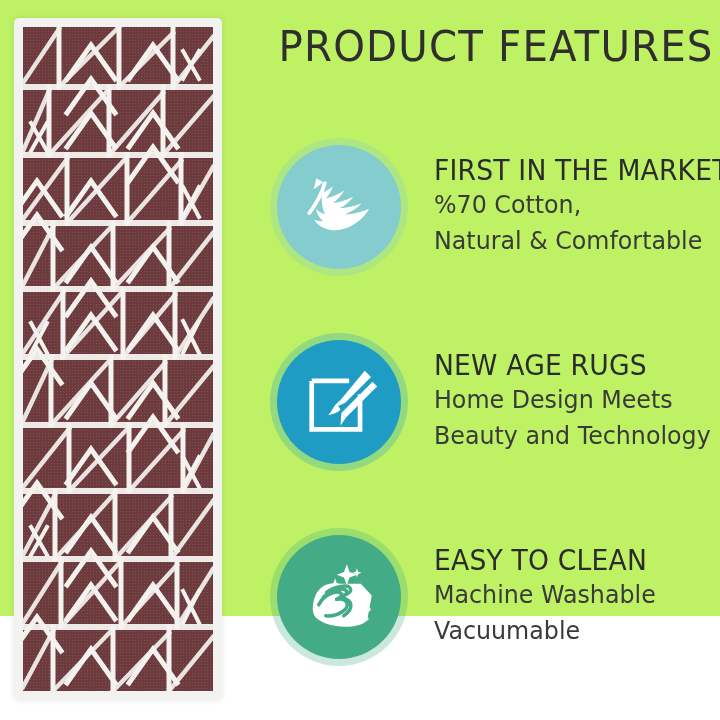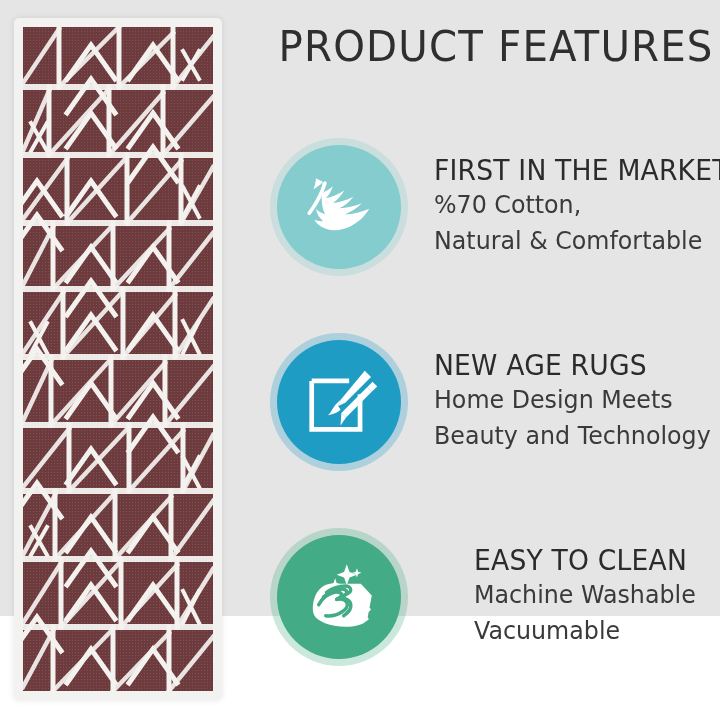--- a/index.html
+++ b/index.html
@@ -12,21 +12,21 @@
     height: 720px;
     overflow: hidden;
     font-family: "Liberation Sans", sans-serif;
     -webkit-font-smoothing: antialiased;
   }
 
   #canvas {
     position: relative;
     width: 720px;
     height: 616px;
-    background: #e5e5e5;
+    background: #bef264;
   }
 
   
   #rug-wrap {
     position: absolute;
     left: 14px;
     top: 18px;
     width: 208px;
     height: 682px;
   }
@@ -81,21 +81,21 @@
   .feature-row {
     position: absolute;
     left: 270px;
     width: 440px;
     height: 150px;
     display: flex;
     align-items: center;
   }
   #feature-0 { top: 132px; }
   #feature-1 { top: 327px; align-items: center; }
-  #feature-2 { top: 522px; gap: 40px; }
+  #feature-2 { top: 522px; }
 
   .icon-badge {
     position: relative;
     flex: 0 0 auto;
     width: 138px;
     height: 138px;
     border-radius: 50%;
     display: flex;
     align-items: center;
     justify-content: center;

